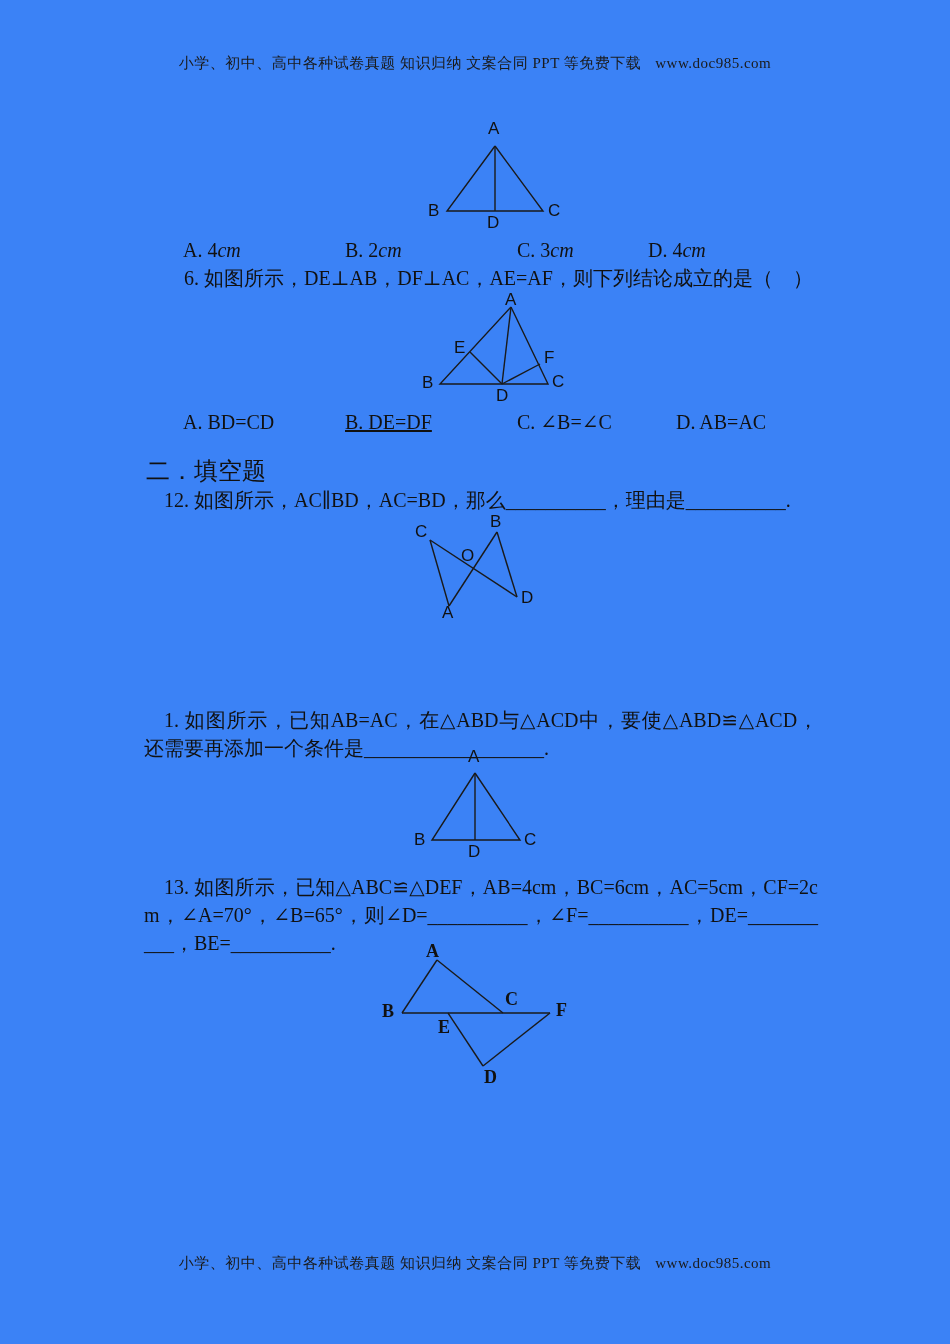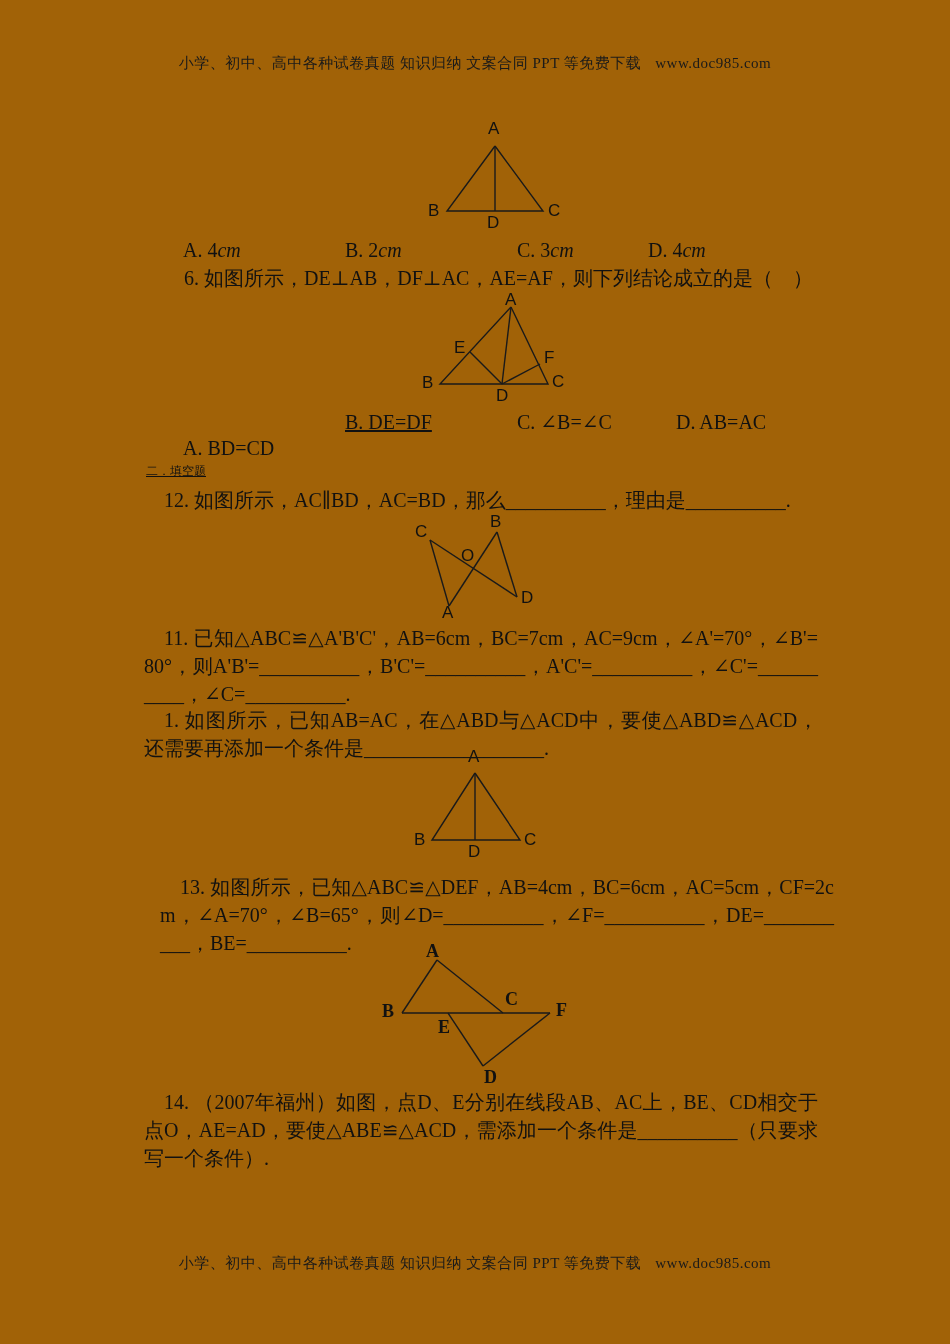--- a/index.html
+++ b/index.html
@@ -1,32 +1,32 @@
 <!DOCTYPE html>
 <html><head>
 <meta charset="utf-8">
 <style>
   html,body{margin:0;padding:0;background:#ffffff;}
   .page{
-    position:relative;width:950px;height:1344px;background:#a16207;overflow:hidden;
+    position:relative;width:950px;height:1344px;background:#3b82f6;overflow:hidden;
     font-family:"Liberation Serif","DejaVu Serif",serif;color:#000;
   }
   .hdr{
     position:absolute;left:0;width:950px;text-align:center;
     font-size:15px;color:#1a1a1a;letter-spacing:0.5px;
   }
   .hdr .url{margin-left:14px;}
   .para{
     position:absolute;left:144px;width:674px;
     font-size:20px;line-height:28px;text-align:justify;
     word-break:break-all;text-indent:20px;color:#111;
   }
   .para.indent2{text-indent:40px;}
   .sect{
-    position:absolute;left:146px;font-size:12px;line-height:26px;color:#111;text-decoration:underline;
+    position:absolute;left:146px;font-size:24px;line-height:26px;color:#111;
   }
   .opt{
     position:absolute;font-size:20px;line-height:24px;color:#111;white-space:nowrap;
   }
   .opt .it{font-style:italic;}
   .fig{position:absolute;}
   .fig svg{position:absolute;left:0;top:0;}
   .flabel{
     position:absolute;font-family:"Liberation Sans","DejaVu Sans",sans-serif;
     font-size:17px;line-height:18px;color:#111;
@@ -74,21 +74,21 @@
     </svg>
     <span class="flabel" style="left:90px;top:-2px;">A</span>
     <span class="flabel" style="left:39px;top:46px;">E</span>
     <span class="flabel" style="left:129px;top:56px;">F</span>
     <span class="flabel" style="left:7px;top:81px;">B</span>
     <span class="flabel" style="left:81px;top:94px;">D</span>
     <span class="flabel" style="left:137px;top:80px;">C</span>
   </div>
 
   <div>
-    <span class="opt" style="left:183px;top:410px;margin-top:26px;">A. BD=CD</span>
+    <span class="opt" style="left:183px;top:410px;">A. BD=CD</span>
     <span class="opt" style="left:345px;top:410px;text-decoration:underline;">B. DE=DF</span>
     <span class="opt" style="left:517px;top:410px;">C. ∠B=∠C</span>
     <span class="opt" style="left:676px;top:410px;">D. AB=AC</span>
   </div>
 
   <div class="sect" style="top:458px;">二．填空题</div>
 
   <div class="para" style="top:486px;">12. 如图所示，AC∥BD，AC=BD，那么__________，理由是__________.</div>
 
   <div class="fig" style="left:405px;top:513px;width:175px;height:112px;">
@@ -98,52 +98,50 @@
       <line x1="44" y1="93" x2="92" y2="19"></line>
       <line x1="92" y1="19" x2="112" y2="84"></line>
     </svg>
     <span class="flabel" style="left:10px;top:10px;">C</span>
     <span class="flabel" style="left:85px;top:0px;">B</span>
     <span class="flabel" style="left:56px;top:34px;">O</span>
     <span class="flabel" style="left:37px;top:91px;">A</span>
     <span class="flabel" style="left:116px;top:76px;">D</span>
   </div>
 
-  <div class="para" style="top:624px;">11. 已知△ABC≌△A'B'C'，AB=6cm，BC=7cm，AC=9cm，∠A'=70°，∠B'=80°，则A'B'=__________，B'C'=__________，A'C'=__________，∠C'=__________，∠C=__________.</div>
 
   <div class="para" style="top:706px;">1. 如图所示，已知AB=AC，在△ABD与△ACD中，要使△ABD≌△ACD，还需要再添加一个条件是__________________.</div>
 
   <div class="fig" style="left:410px;top:748px;width:150px;height:114px;">
     <svg width="150" height="114">
       <polyline points="65,25 22,92 110,92 65,25"></polyline>
       <line x1="65" y1="25" x2="65" y2="92"></line>
     </svg>
     <span class="flabel" style="left:58px;top:0px;">A</span>
     <span class="flabel" style="left:4px;top:83px;">B</span>
     <span class="flabel" style="left:58px;top:95px;">D</span>
     <span class="flabel" style="left:114px;top:83px;">C</span>
   </div>
 
-  <div class="para" style="top:873px;margin-left:16px;">13. 如图所示，已知△ABC≌△DEF，AB=4cm，BC=6cm，AC=5cm，CF=2cm，∠A=70°，∠B=65°，则∠D=__________，∠F=__________，DE=__________，BE=__________.</div>
+  <div class="para" style="top:873px;">13. 如图所示，已知△ABC≌△DEF，AB=4cm，BC=6cm，AC=5cm，CF=2cm，∠A=70°，∠B=65°，则∠D=__________，∠F=__________，DE=__________，BE=__________.</div>
 
   <div class="fig" style="left:380px;top:942px;width:220px;height:148px;">
     <svg width="220" height="148">
       <line x1="22" y1="71" x2="57" y2="18"></line>
       <line x1="57" y1="18" x2="123" y2="71"></line>
       <line x1="22" y1="71" x2="170" y2="71"></line>
       <line x1="68" y1="71" x2="103" y2="124"></line>
       <line x1="103" y1="124" x2="170" y2="71"></line>
     </svg>
     <span class="flabel serifb" style="left:46px;top:0px;">A</span>
     <span class="flabel serifb" style="left:2px;top:60px;">B</span>
     <span class="flabel serifb" style="left:125px;top:48px;">C</span>
     <span class="flabel serifb" style="left:58px;top:76px;">E</span>
     <span class="flabel serifb" style="left:176px;top:59px;">F</span>
     <span class="flabel serifb" style="left:104px;top:126px;">D</span>
   </div>
 
-  <div class="para" style="top:1088px;">14. （2007年福州）如图，点D、E分别在线段AB、AC上，BE、CD相交于点O，AE=AD，要使△ABE≌△ACD，需添加一个条件是__________（只要求写一个条件）.</div>
 
   <div class="hdr" style="top:1254px;">
     <span>小学、初中、高中各种试卷真题 知识归纳 文案合同 PPT 等免费下载</span><span class="url">www.doc985.com</span>
   </div>
 
 </div>
 
 </body></html>

